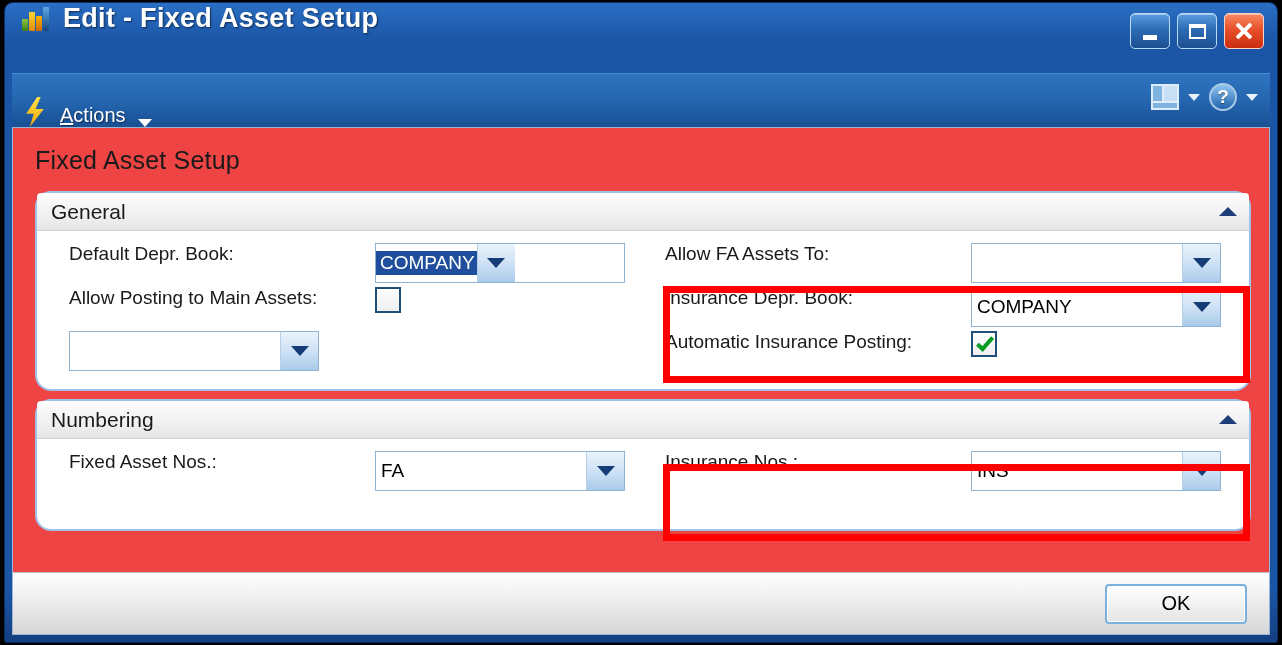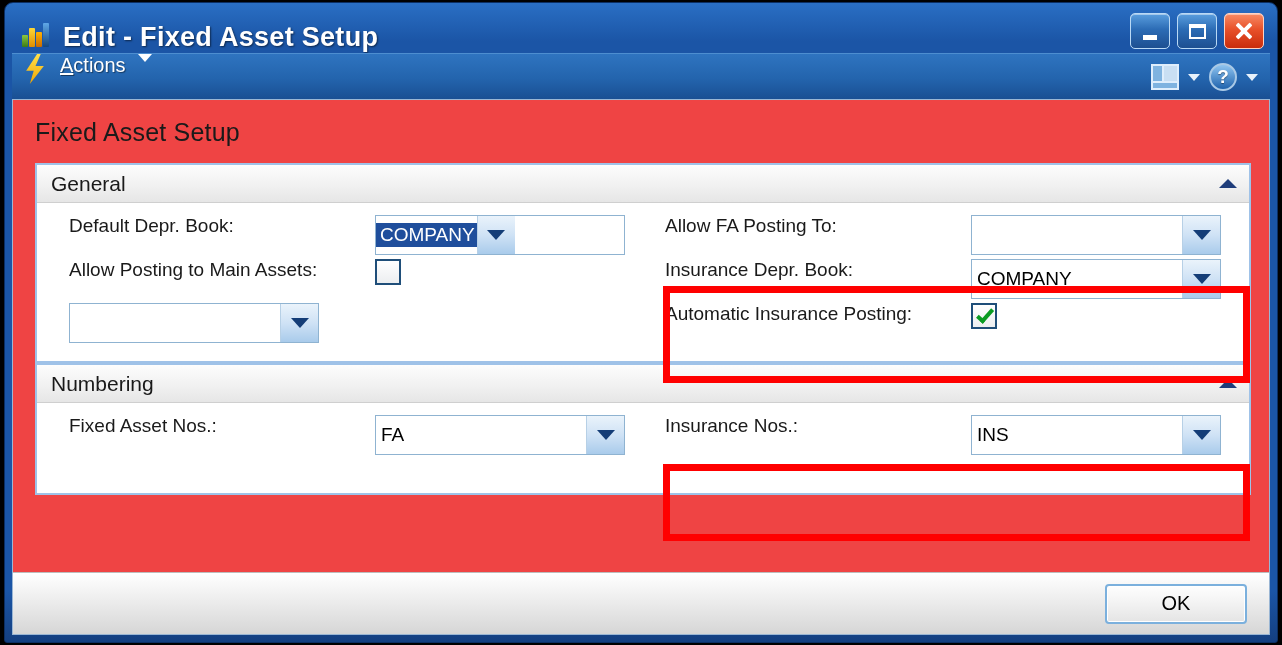--- a/index.html
+++ b/index.html
@@ -17,22 +17,22 @@
     width: 1274px; height: 641px;
     background: linear-gradient(to bottom, #2a6fc4 0%, #1b55a6 6%, #1b55a6 92%, #143f80 100%);
     border: 1px solid #0c2f63;
     border-radius: 9px 9px 3px 3px;
     padding: 0 7px 7px 7px;
     display: flex; flex-direction: column;
   }
 
   
   .titlebar {
-    height: 50px;
-    display: flex; align-items: flex-end;
+    height: 70px;
+    display: flex; align-items: flex-start;
     padding-left: 8px;
     position: relative;
     flex: none;
   }
   .app-icon { width: 34px; height: 34px; position: relative; margin-right: 9px; flex: none; }
   .app-icon i {
     position: absolute; bottom: 6px; display: block; border-radius: 1px;
   }
   .app-icon i:nth-child(1) { left: 2px;  width: 6px; height: 12px; background: linear-gradient(to bottom,#8dc63f,#3b7d16); }
   .app-icon i:nth-child(2) { left: 9px;  width: 6px; height: 19px; background: linear-gradient(to bottom,#fdd835,#e08c00); }
@@ -61,22 +61,22 @@
   .wbtn .glyph-max { width: 17px; height: 15px; border: 2px solid #fff; border-top-width: 4px; }
   .wbtn .glyph-close { position: relative; width: 20px; height: 20px; }
   .wbtn .glyph-close:before, .wbtn .glyph-close:after {
     content: ""; position: absolute; left: 0; top: 8px; width: 20px; height: 4px; background: #fff; border-radius: 1px;
   }
   .wbtn .glyph-close:before { transform: rotate(45deg); }
   .wbtn .glyph-close:after  { transform: rotate(-45deg); }
 
   
   .ribbon {
-    height: 46px; flex: none;
-    display: flex; align-items: flex-start;
+    height: 54px; flex: none;
+    display: flex; align-items: flex-end;
     padding-left: 10px;
     position: relative;
     border-top: 1px solid #4d8ed0;
     background: linear-gradient(to bottom,#2f74c0 0%, #2364ad 55%, #1a4f93 100%);
   }
   .bolt {
     width: 26px; height: 30px; margin-right: 12px; flex: none;
     background: linear-gradient(to bottom,#ffe14d,#f0a500);
     clip-path: polygon(58% 0%, 16% 56%, 45% 56%, 30% 100%, 84% 40%, 52% 40%, 72% 0%);
     filter: drop-shadow(1px 1px 1px rgba(0,0,0,.4));
@@ -123,23 +123,23 @@
     background: #ef4444;
     position: relative;
   }
   .page-title {
     font-size: 25px; color: #1a1a1a; margin-bottom: 16px; letter-spacing: .2px;
   }
 
   
   .group {
     border: 2px solid #9fc2e8;
-    border-radius: 0;
+    border-radius: 16px;
     background: #ffffff;
-    margin-bottom: 0;
+    margin-bottom: 8px;
     position: relative;
   }
   .group-header {
     height: 38px;
     display: flex; align-items: center;
     padding: 0 12px 0 14px;
     background: linear-gradient(to bottom,#fdfdfd 0%, #f1f1f1 55%, #e6e6e6 100%);
     border-bottom: 1px solid #cfcfcf;
     border-radius: 4px 4px 0 0;
   }
@@ -311,21 +311,21 @@
                     <span class="v"></span>
                   </span>
               </div>
             </div>
 
           </div>
 
           <div class="col right">
 
             <div class="field-row">
-              <span class="field-label">Allow FA Posting To:</span>
+              <span class="field-label">Allow FA Assets To:</span>
               <div class="combo">
                 <span class="val"></span>
                 <span class="drop">
                     <span class="v"></span>
                   </span>
               </div>
             </div>
 
             <div class="field-row">
               <span class="field-label">Insurance Depr. Book:</span>

